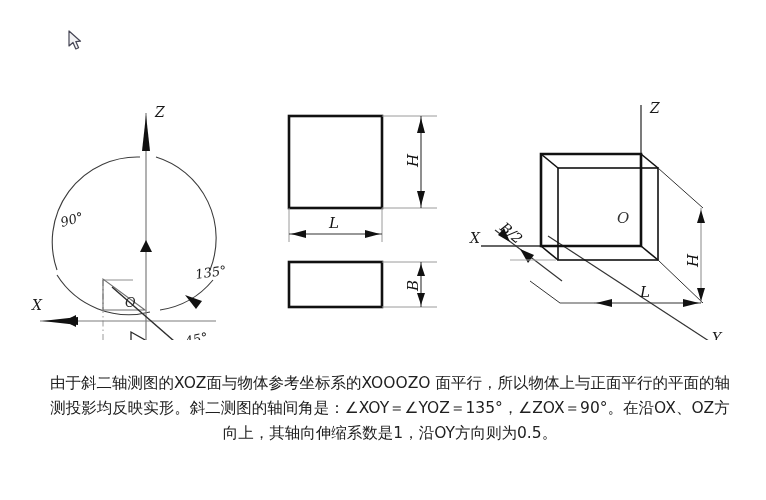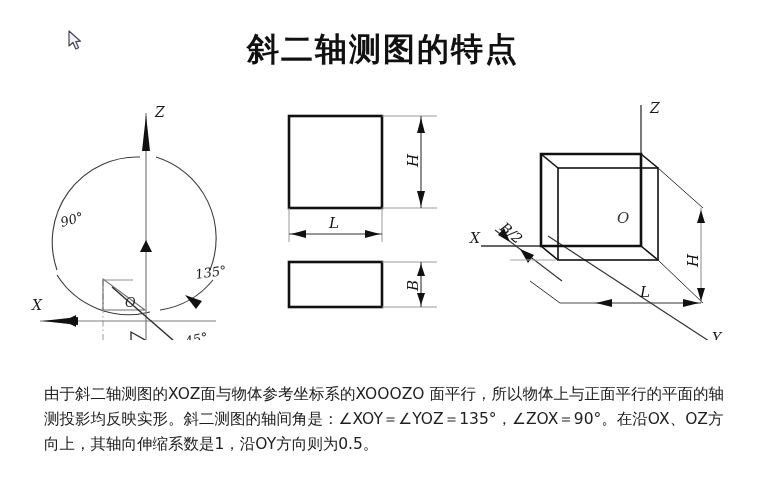--- a/index.html
+++ b/index.html
@@ -38,44 +38,44 @@
     position: absolute;
     left: 0;
     top: 95px;
     width: 766px;
     height: 245px;
   }
   #figures svg { display: block; }
   #body-text {
     position: absolute;
     left: 44px;
-    top: 382px;
+    top: 371px;
     width: 692px;
     font-size: 15.5px;
     line-height: 25px;
     color: #202020;
     letter-spacing: 0px;
     white-space: pre-wrap;
     font-family: "DejaVu Sans", "Liberation Sans", sans-serif;
+    text-align: center;
   }
   #cursor {
     position: absolute;
     left: 68px;
     top: 30px;
     width: 16px;
     height: 22px;
     pointer-events: none;
   }
 </style>
 </head>
 <body>
 
 <div id="slide">
 
-  <div id="page-title">斜二轴测图的特点</div>
 
   <div id="figures">
     <svg width="766" height="245" viewBox="0 0 766 245" xmlns="http://www.w3.org/2000/svg">
 
       <g>
 
         <g stroke="#3c3c3c" stroke-width="1.1" fill="none">
 
           <path d="M 53 128 A 87 87 0 0 1 135 52" transform="translate(0,0)" fill="none" opacity="0"></path>
           <path d="M 57 175 A 85 85 0 0 1 140 62"></path>

